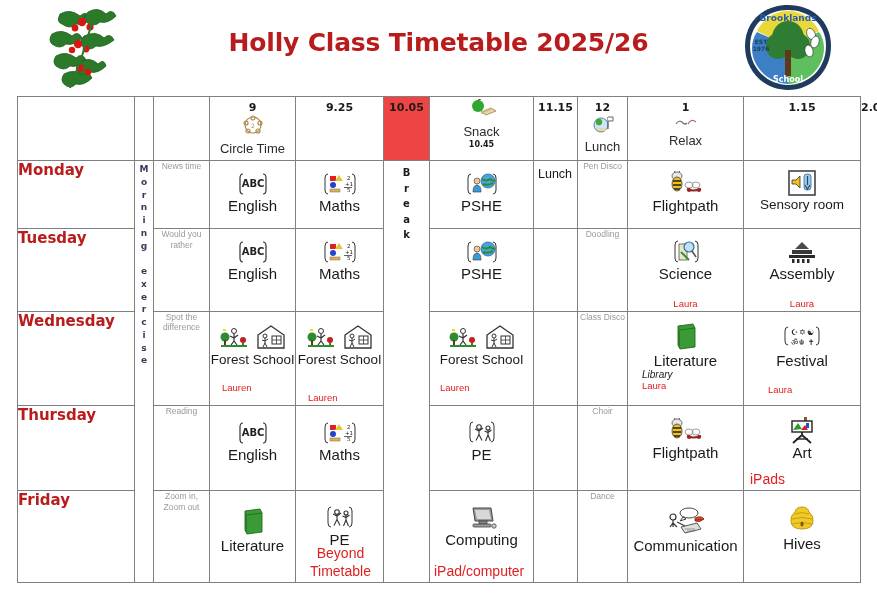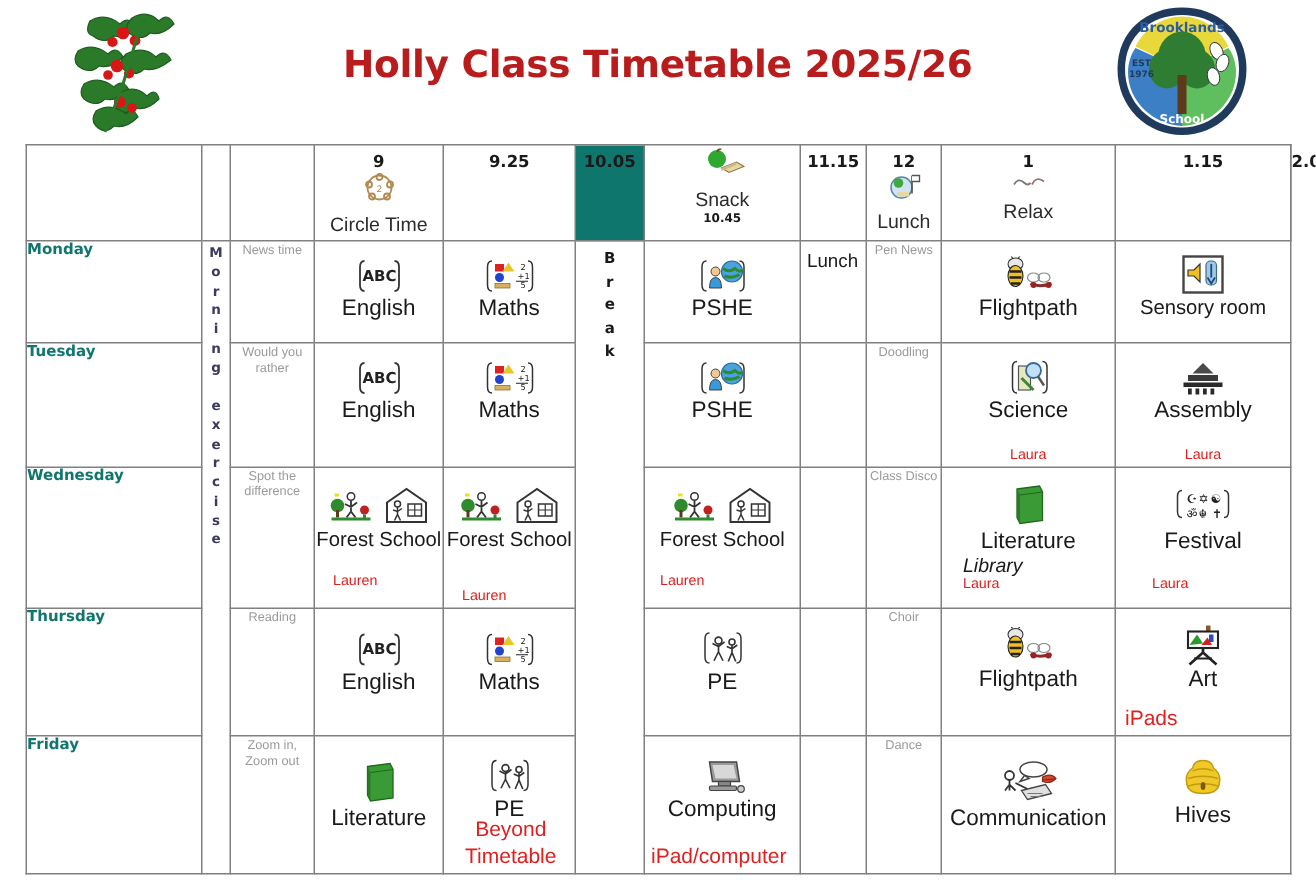--- a/index.html
+++ b/index.html
@@ -99,23 +99,23 @@
 
   
   td.tint { background: #e8efdc; }
 
   
   td.day-cell {
     vertical-align: top;
     padding: 10px 0 0 12px;
   }
   .day-name {
-    font-size: 10px;
+    font-size: 15px;
     font-weight: bold;
-    color: #0f766e;
+    color: #b91c1c;
     font-family: "DejaVu Sans", sans-serif;
   }
 
   
   td.morn-cell { padding: 0; }
   .vert-text {
     font-size: 9px;
     font-weight: bold;
     color: #3a3a5c;
     text-align: center;
@@ -174,21 +174,21 @@
     height: 30px;
   }
   .icon-row.tall { height: 34px; }
   .note-red {
     font-size: 9.5px;
     color: #e02020;
     font-family: "Liberation Sans", sans-serif;
   }
   .note-red.italic { font-size: 14px; }
   .note-italic {
-    font-size: 13px;
+    font-size: 10px;
     color: #1a1a1a;
     font-style: italic;
     font-family: "Liberation Sans", sans-serif;
   }
   .staff-wrap { margin-top: 4px; }
   .pad-t { margin-top: 10px; }
   .lunch-word {
     font-size: 12.5px;
     color: #1a1a1a;
     padding: 6px 0 0 4px;
@@ -300,21 +300,21 @@
               <circle cx="18" cy="17" r="2"></circle>
             </g>
             <text x="13" y="14" font-size="6" text-anchor="middle" fill="#b08a50" font-family="DejaVu Sans, sans-serif">2</text>
           </svg>
           <div class="hdr-sub">Circle Time</div>
         </div>
       </td>
       <td>
         <div class="time-lbl">9.25</div>
       </td>
-      <td class="tint" style="background:#0f766e;">
+      <td class="tint" style="background:#ef4444;">
         <div class="time-lbl">10.05</div>
       </td>
       <td class="tint">
         <div class="hdr-inner" style="padding-top:2px;">
           <svg width="30" height="20" viewBox="0 0 30 20">
             <circle cx="11" cy="7" r="6" fill="#2fa82f"></circle>
             <path d="M11 2 q1 -2 3 -2" stroke="#6b4a1a" stroke-width="1.2" fill="none"></path>
             <path d="M14 13 l10 -4 l5 3 l-10 4 Z" fill="#e8d8a8" stroke="#8a7038" stroke-width="0.7"></path>
             <path d="M14 13 l10 -4 l0 2 l-10 4 Z" fill="#cbb98a"></path>
           </svg>
@@ -436,21 +436,21 @@
               <path d="M18 13 q5 2 10 -1" stroke="#2d8a2d" stroke-width="2" fill="none"></path>
             </svg>
           </div>
           <div class="subject-label">PSHE</div>
         </div>
       </td>
       <td class="tint">
         <div class="lunch-word">Lunch</div>
       </td>
       <td class="center-mid">
-        <div class="small-grey">Pen News</div>
+        <div class="small-grey">Pen Disco</div>
       </td>
       <td>
         <div class="subject">
           <div class="icon-row">
             <svg width="46" height="26" viewBox="0 0 46 26">
               <ellipse cx="14" cy="5" rx="5" ry="4" fill="#e8e8e8" stroke="#333" stroke-width="0.7"></ellipse>
               <ellipse cx="14" cy="13" rx="5" ry="7" fill="#f0c020" stroke="#222" stroke-width="0.7"></ellipse>
               <path d="M10 10 h8 M10 14 h8 M11 18 h6" stroke="#222" stroke-width="1.6"></path>
               <path d="M12 1 l-2 -3 M16 1 l2 -3" stroke="#222" stroke-width="0.8"></path>
               <g fill="none" stroke="#888" stroke-width="0.8">

